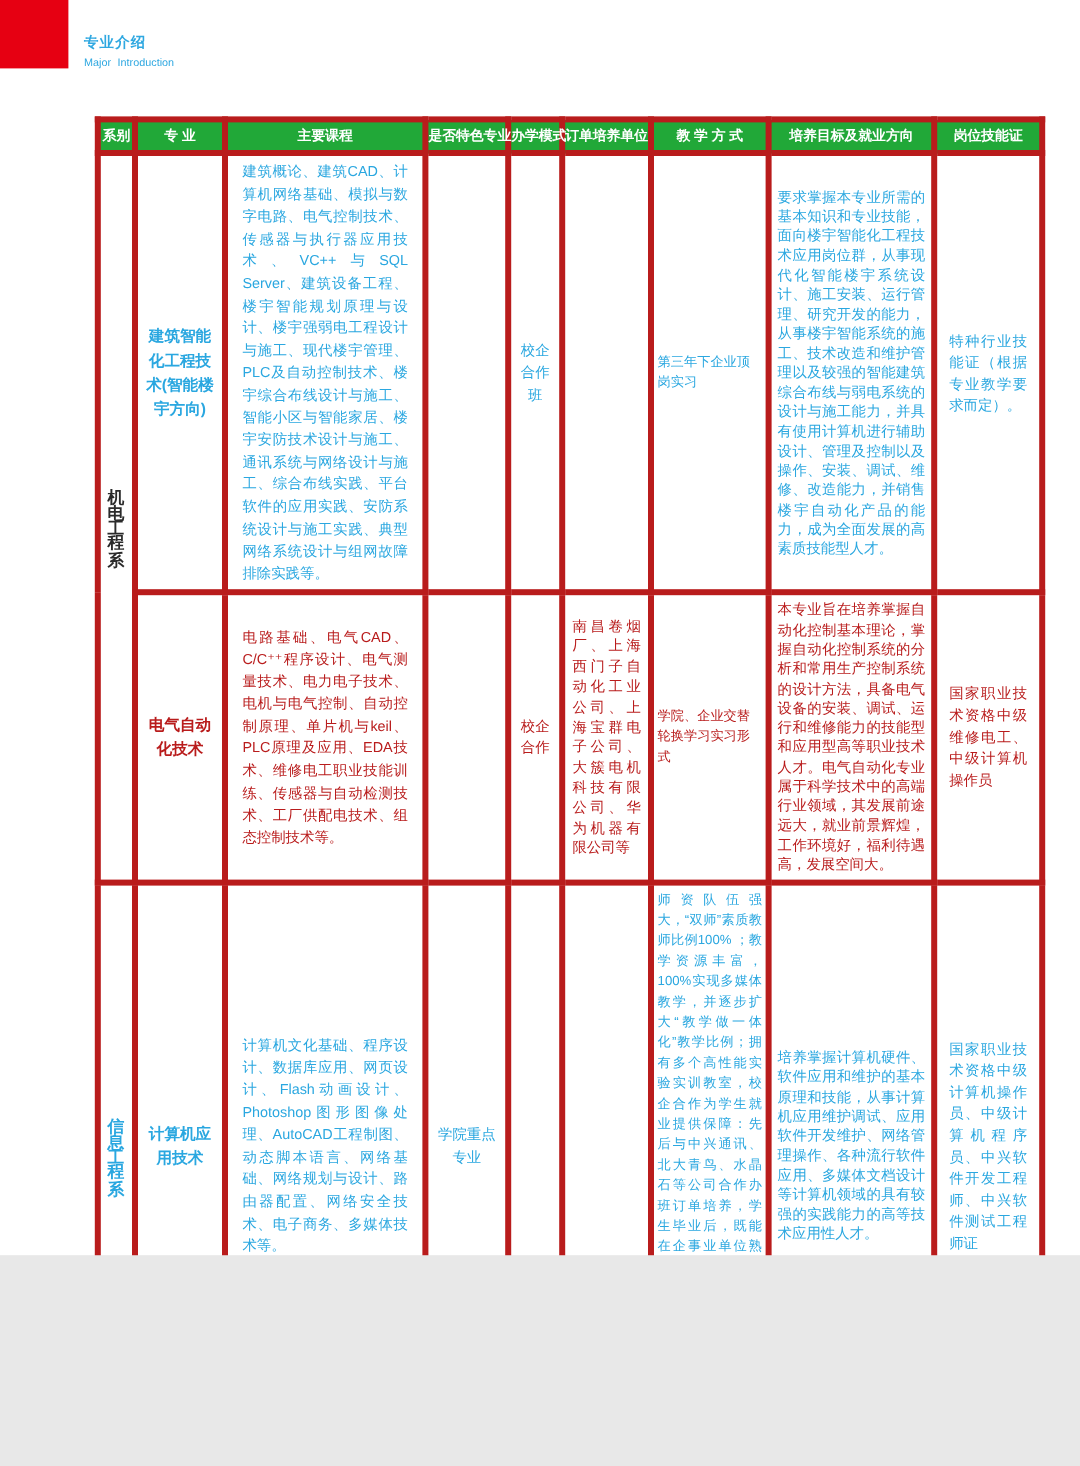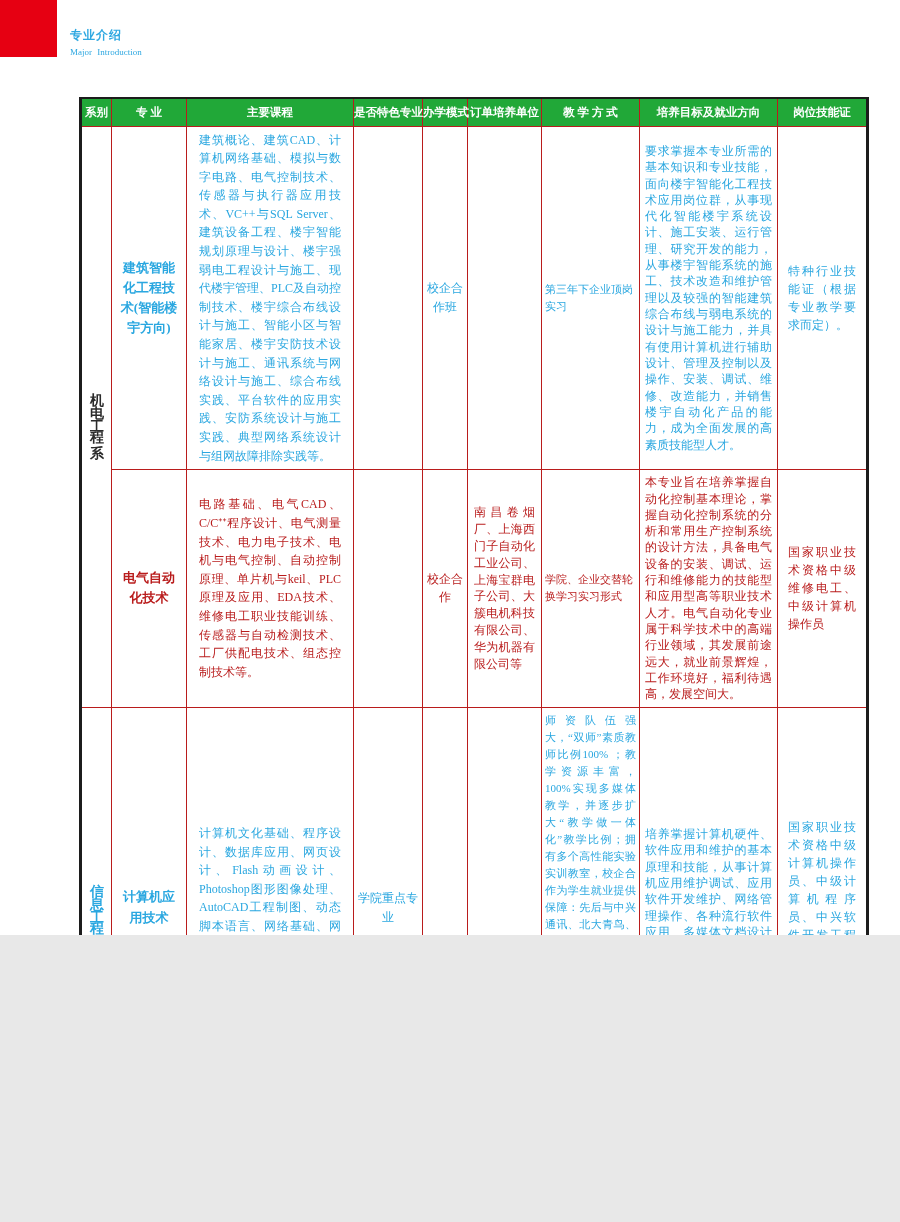--- a/index.html
+++ b/index.html
@@ -1,33 +1,33 @@
 <!DOCTYPE html>
 <html><head>
 <meta charset="utf-8">
 <style>
   * { margin:0; padding:0; box-sizing:border-box; }
   body { background:#e8e8e8; font-family:"Liberation Sans","DejaVu Sans",sans-serif; }
-  #page { position:relative; width:900px; height:935px; background:#ffffff; margin:0 auto; overflow:hidden;font-family:Liberation Serif, serif; }
+  #page { position:relative; width:900px; height:1046px; background:#ffffff; margin:0 auto; overflow:hidden; }
 
   
   .corner { position:absolute; left:0; top:0; width:57px; height:57px; background:#E60012; }
 
   
   .hdr-left { position:absolute; left:70px; top:27px; color:#2FA8E1; }
   .hdr-left .t { font-size:12px; font-weight:bold; letter-spacing:1px; }
   .hdr-left .s { font-size:9px; margin-top:3px; word-spacing:3px; }
   .hdr-right { position:absolute; left:340px; top:26px; color:#2FA8E1; }
   .hdr-right .t { font-size:12.5px; font-weight:bold; }
   .hdr-right .s { font-size:9px; margin-top:3px; letter-spacing:0.4px; word-spacing:3px; }
 
   
   table.majors { position:absolute; left:79px; top:97px; width:787px; border-collapse:collapse; table-layout:fixed;
                  border:2px solid #1c1c1c; border-left-width:3px; border-right-width:3px; }
-  .majors th, .majors td { border:1px solid #b91c1c; vertical-align:middle; }
+  .majors th, .majors td { border:5px solid #b91c1c; vertical-align:middle; }
   .majors th { background:#21A838; color:#fff; font-size:11.5px; font-weight:bold; white-space:nowrap;
                height:28px; text-align:center; overflow:visible; }
   tr.rowA { height:305px; } tr.rowB { height:235px; } tr.rowC { height:385px; }
   tr.blue td { color:#2AA7E0; }
   tr.dark td { color:#b91c1c; }
 
   td.dept { text-align:center; }
   td.dept span { writing-mode:vertical-rl; text-orientation:upright; display:inline-block;
                  font-weight:bold; font-size:14px; letter-spacing:13px; line-height:1; }
   td.dept-mech span { color:#2b2b2b; }

